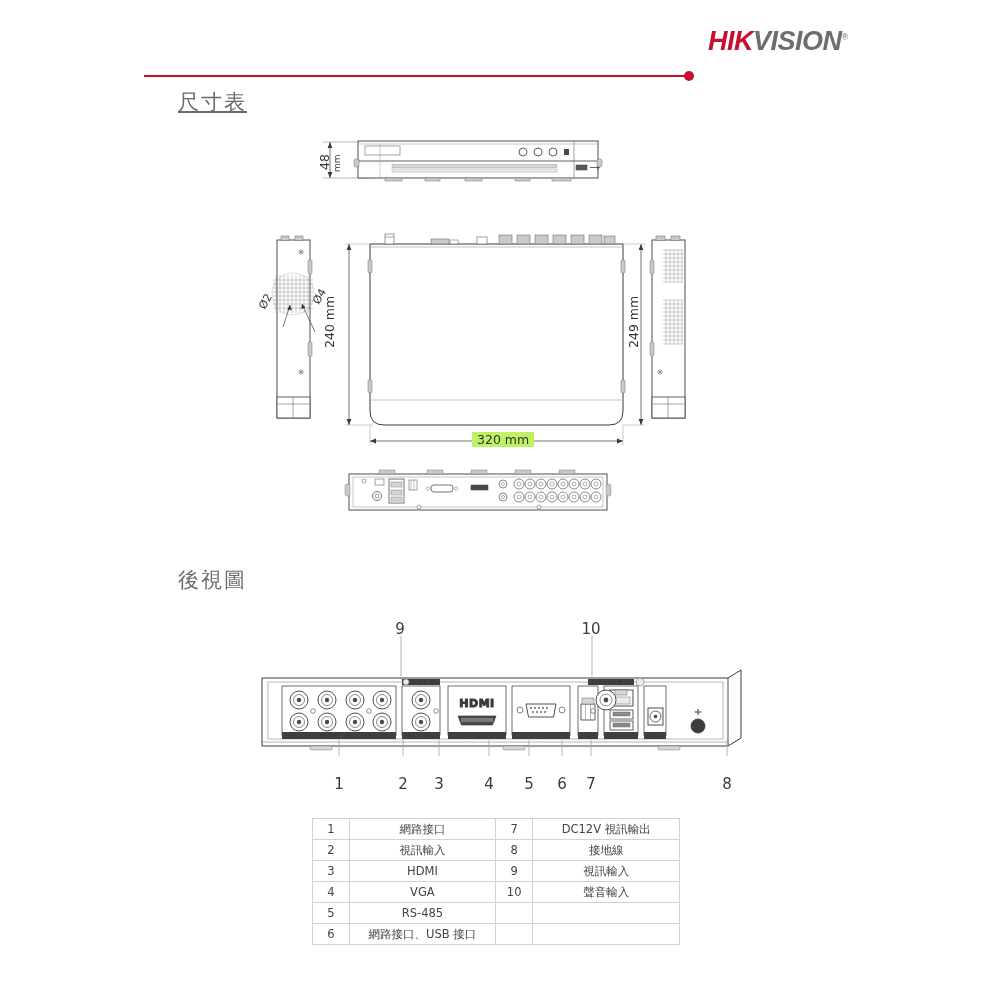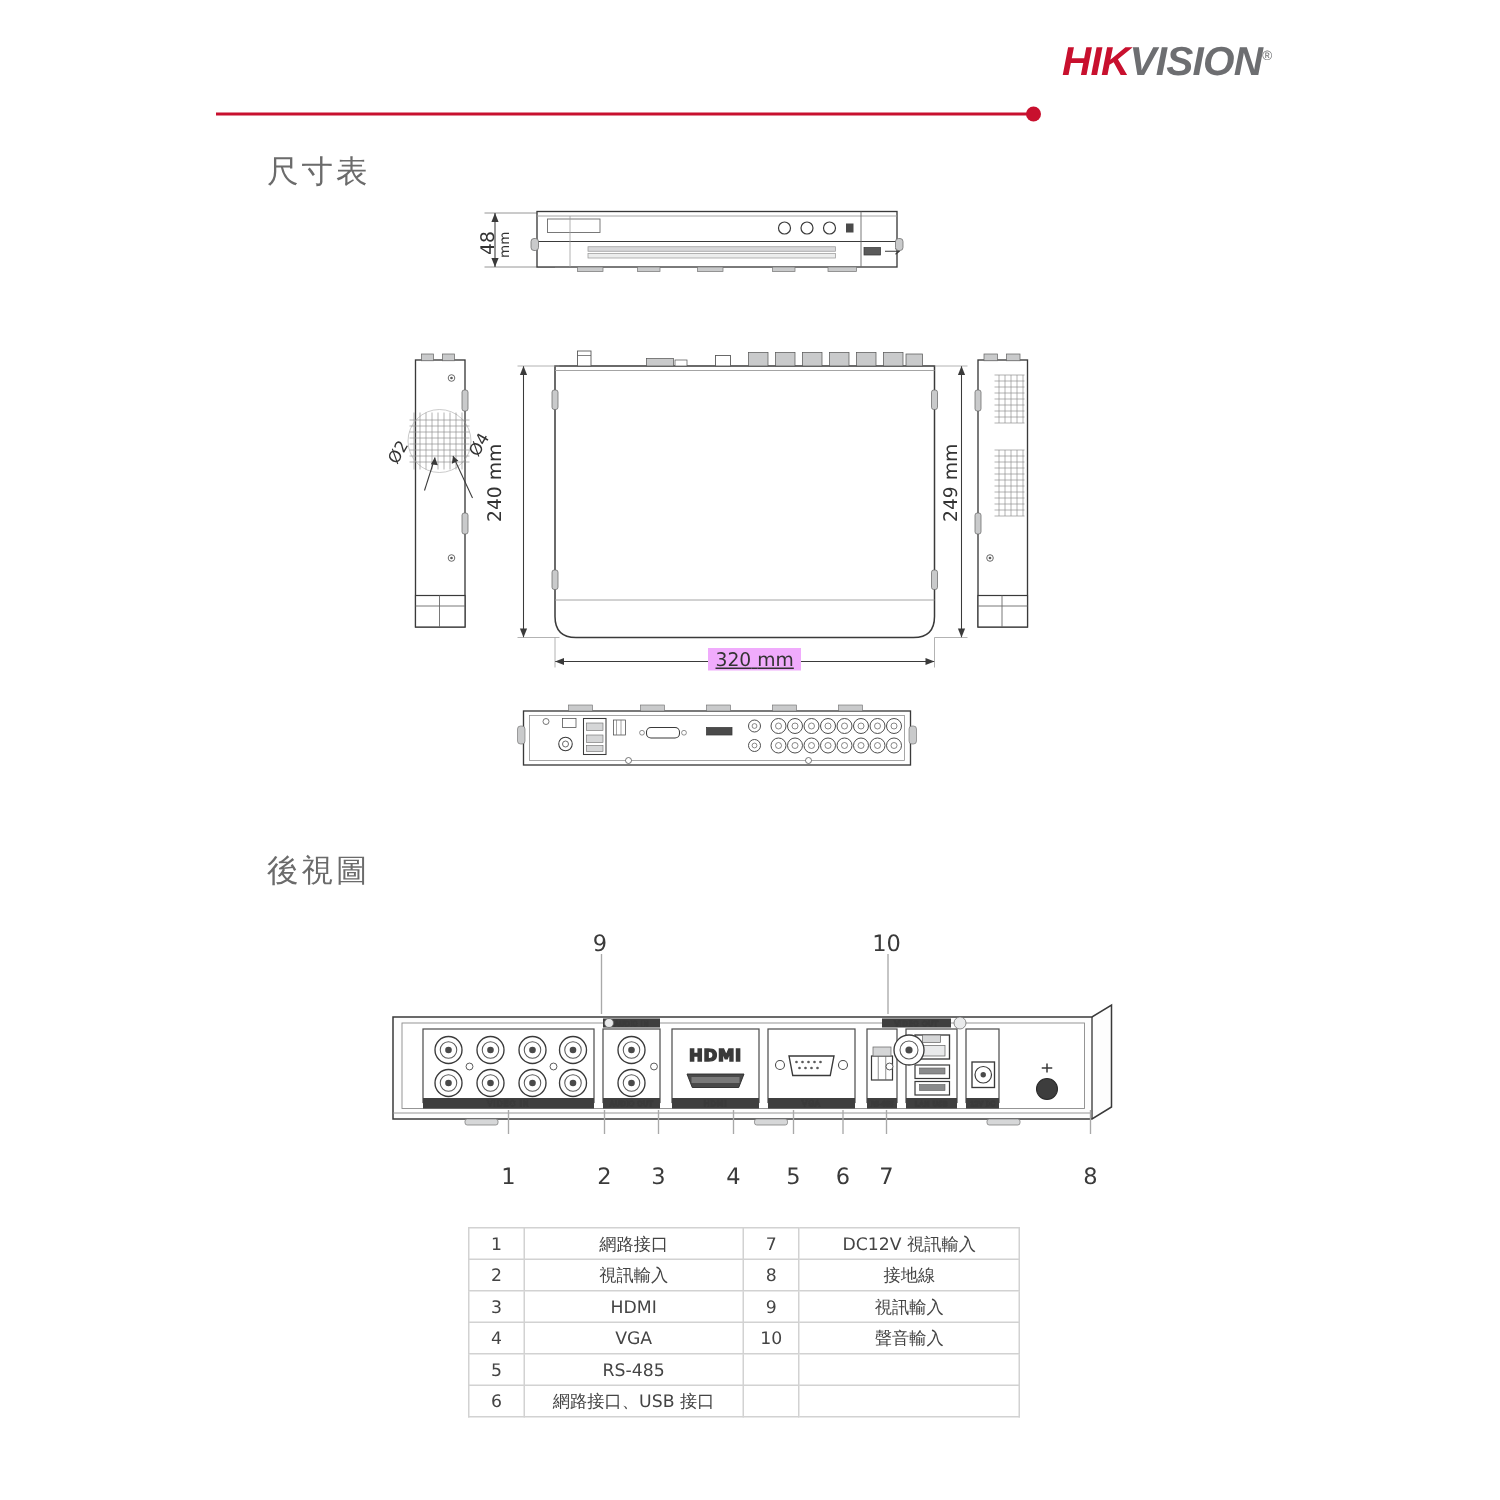--- a/index.html
+++ b/index.html
@@ -58,21 +58,21 @@
     background: #c8102e;
   }
 
   .section-title {
     position: absolute;
     font-size: 21px;
     color: #6b6b6b;
     letter-spacing: 2px;
     font-family: "DejaVu Sans", "Liberation Sans", sans-serif;
   }
-  #title-dimensions { left: 178px; top: 100px; }
+  #title-dimensions { left: 178px; top: 88px; text-decoration: underline; }
   #title-rear-view  { left: 178px; top: 566px; text-align: center; }
 
   
   .dwg {
     position: absolute;
   }
   .dim-text {
     position: absolute;
     font-size: 12.5px;
     color: #333;
@@ -340,21 +340,21 @@
     </g>
   </svg>
 </div>
 
 <div class="dim-text dim-vert" style="left:322px; top:348px;">
   <span>240</span>&nbsp;<span>mm</span>
 </div>
 <div class="dim-text dim-vert" style="left:626px; top:348px;">
   <span>249</span>&nbsp;<span>mm</span>
 </div>
-<div class="dim-text" style="left:472px; top:432px; background:#f0abfc; padding:0 5px;text-decoration:underline;">
+<div class="dim-text" style="left:472px; top:432px; background:#bef264; padding:0 5px;">
   <span>320</span>&nbsp;<span>mm</span>
 </div>
 <div class="dim-text" style="left:256px; top:305px; font-size:11px; transform:rotate(-60deg); transform-origin:left top;">Ø2</div>
 <div class="dim-text" style="left:310px; top:300px; font-size:11px; transform:rotate(-60deg); transform-origin:left top;">Ø4</div>
 
 <div class="dwg" id="rear-view-small" style="left:343px; top:466px;">
   <svg width="270" height="56" viewBox="0 0 270 56">
     <g fill="none" stroke="#3a3a3a" stroke-width="0.7">
 
       <rect x="6" y="8" width="258" height="36" fill="#ffffff" stroke="#3a3a3a" stroke-width="0.9"></rect>
@@ -627,21 +627,21 @@
 <div class="callout-num" style="left:551px; top:775px;">6</div>
 <div class="callout-num" style="left:580px; top:775px;">7</div>
 <div class="callout-num" style="left:716px; top:775px;">8</div>
 
 <table id="legend-table">
   <tbody>
     <tr>
       <td class="num">1</td>
       <td class="lbl">網路接口</td>
       <td class="num">7</td>
-      <td class="lbl">DC12V 視訊輸入</td>
+      <td class="lbl">DC12V 視訊輸出</td>
     </tr>
     <tr>
       <td class="num">2</td>
       <td class="lbl">視訊輸入</td>
       <td class="num">8</td>
       <td class="lbl">接地線</td>
     </tr>
     <tr>
       <td class="num">3</td>
       <td class="lbl">HDMI</td>

